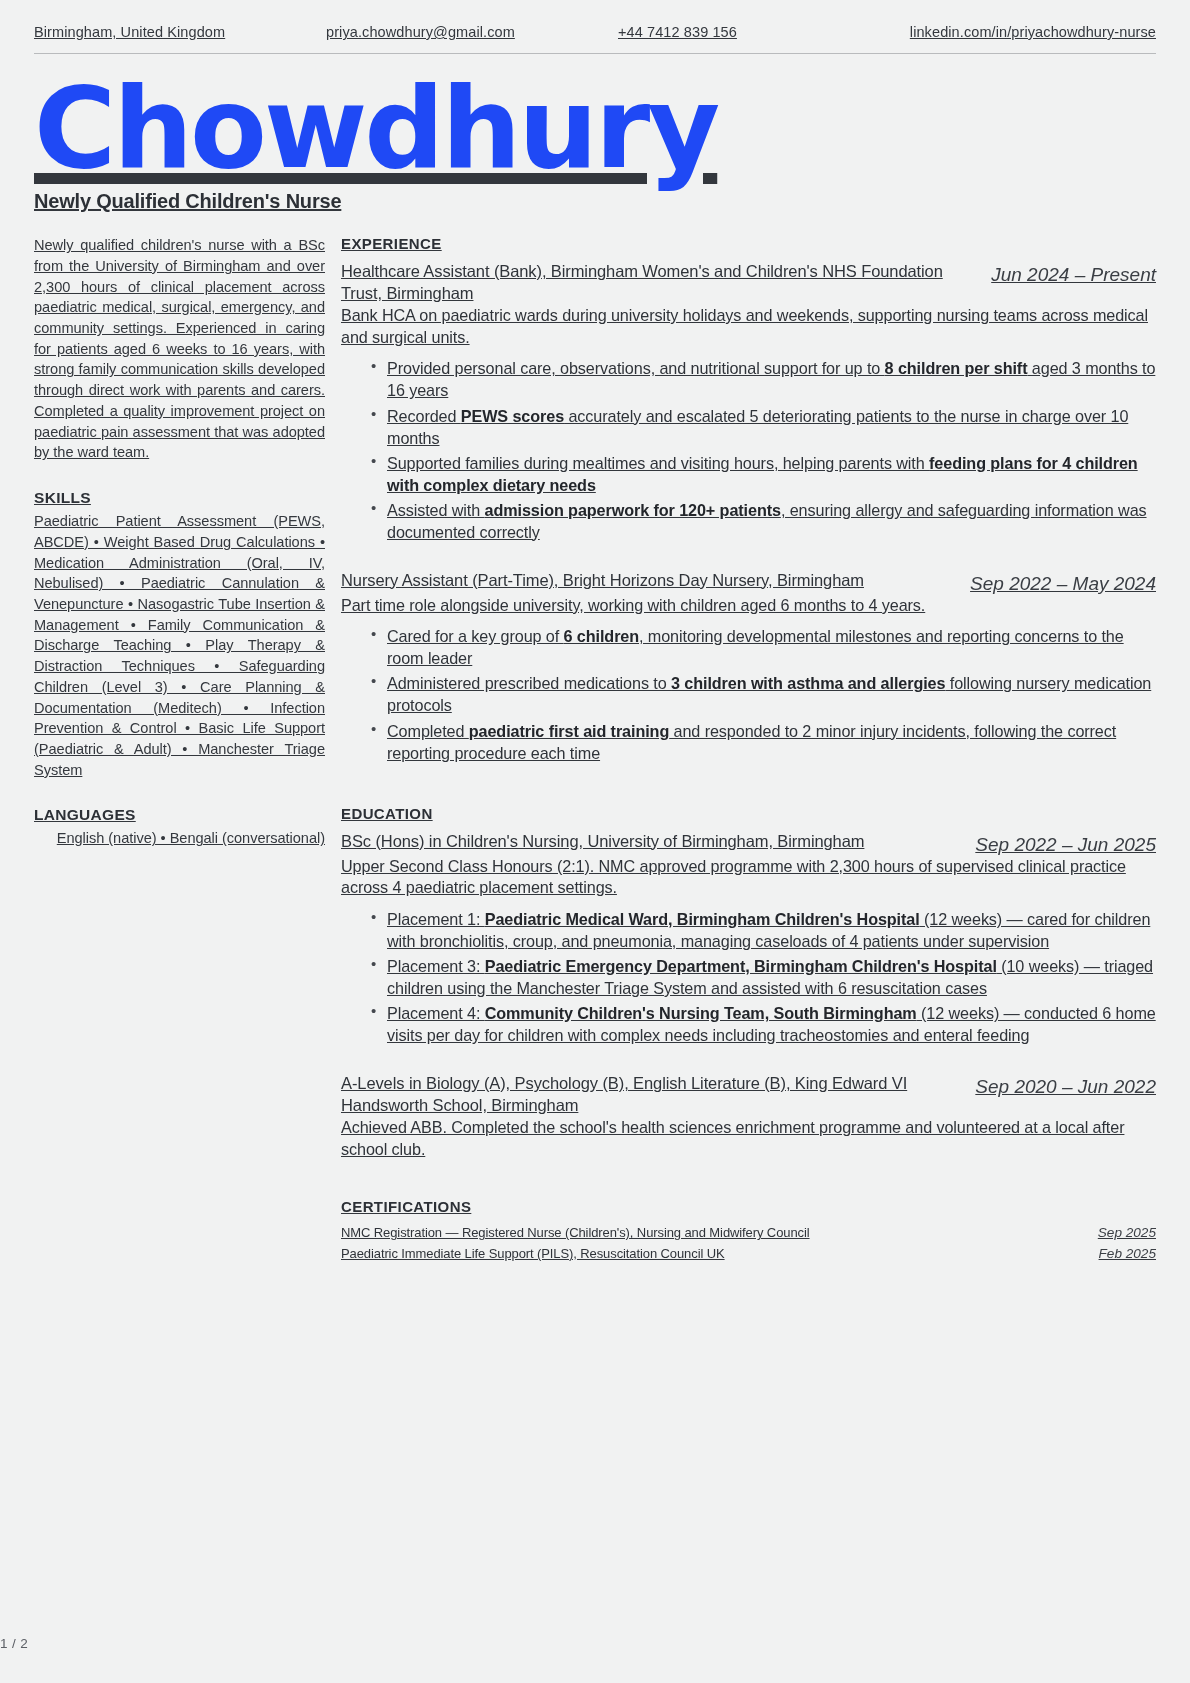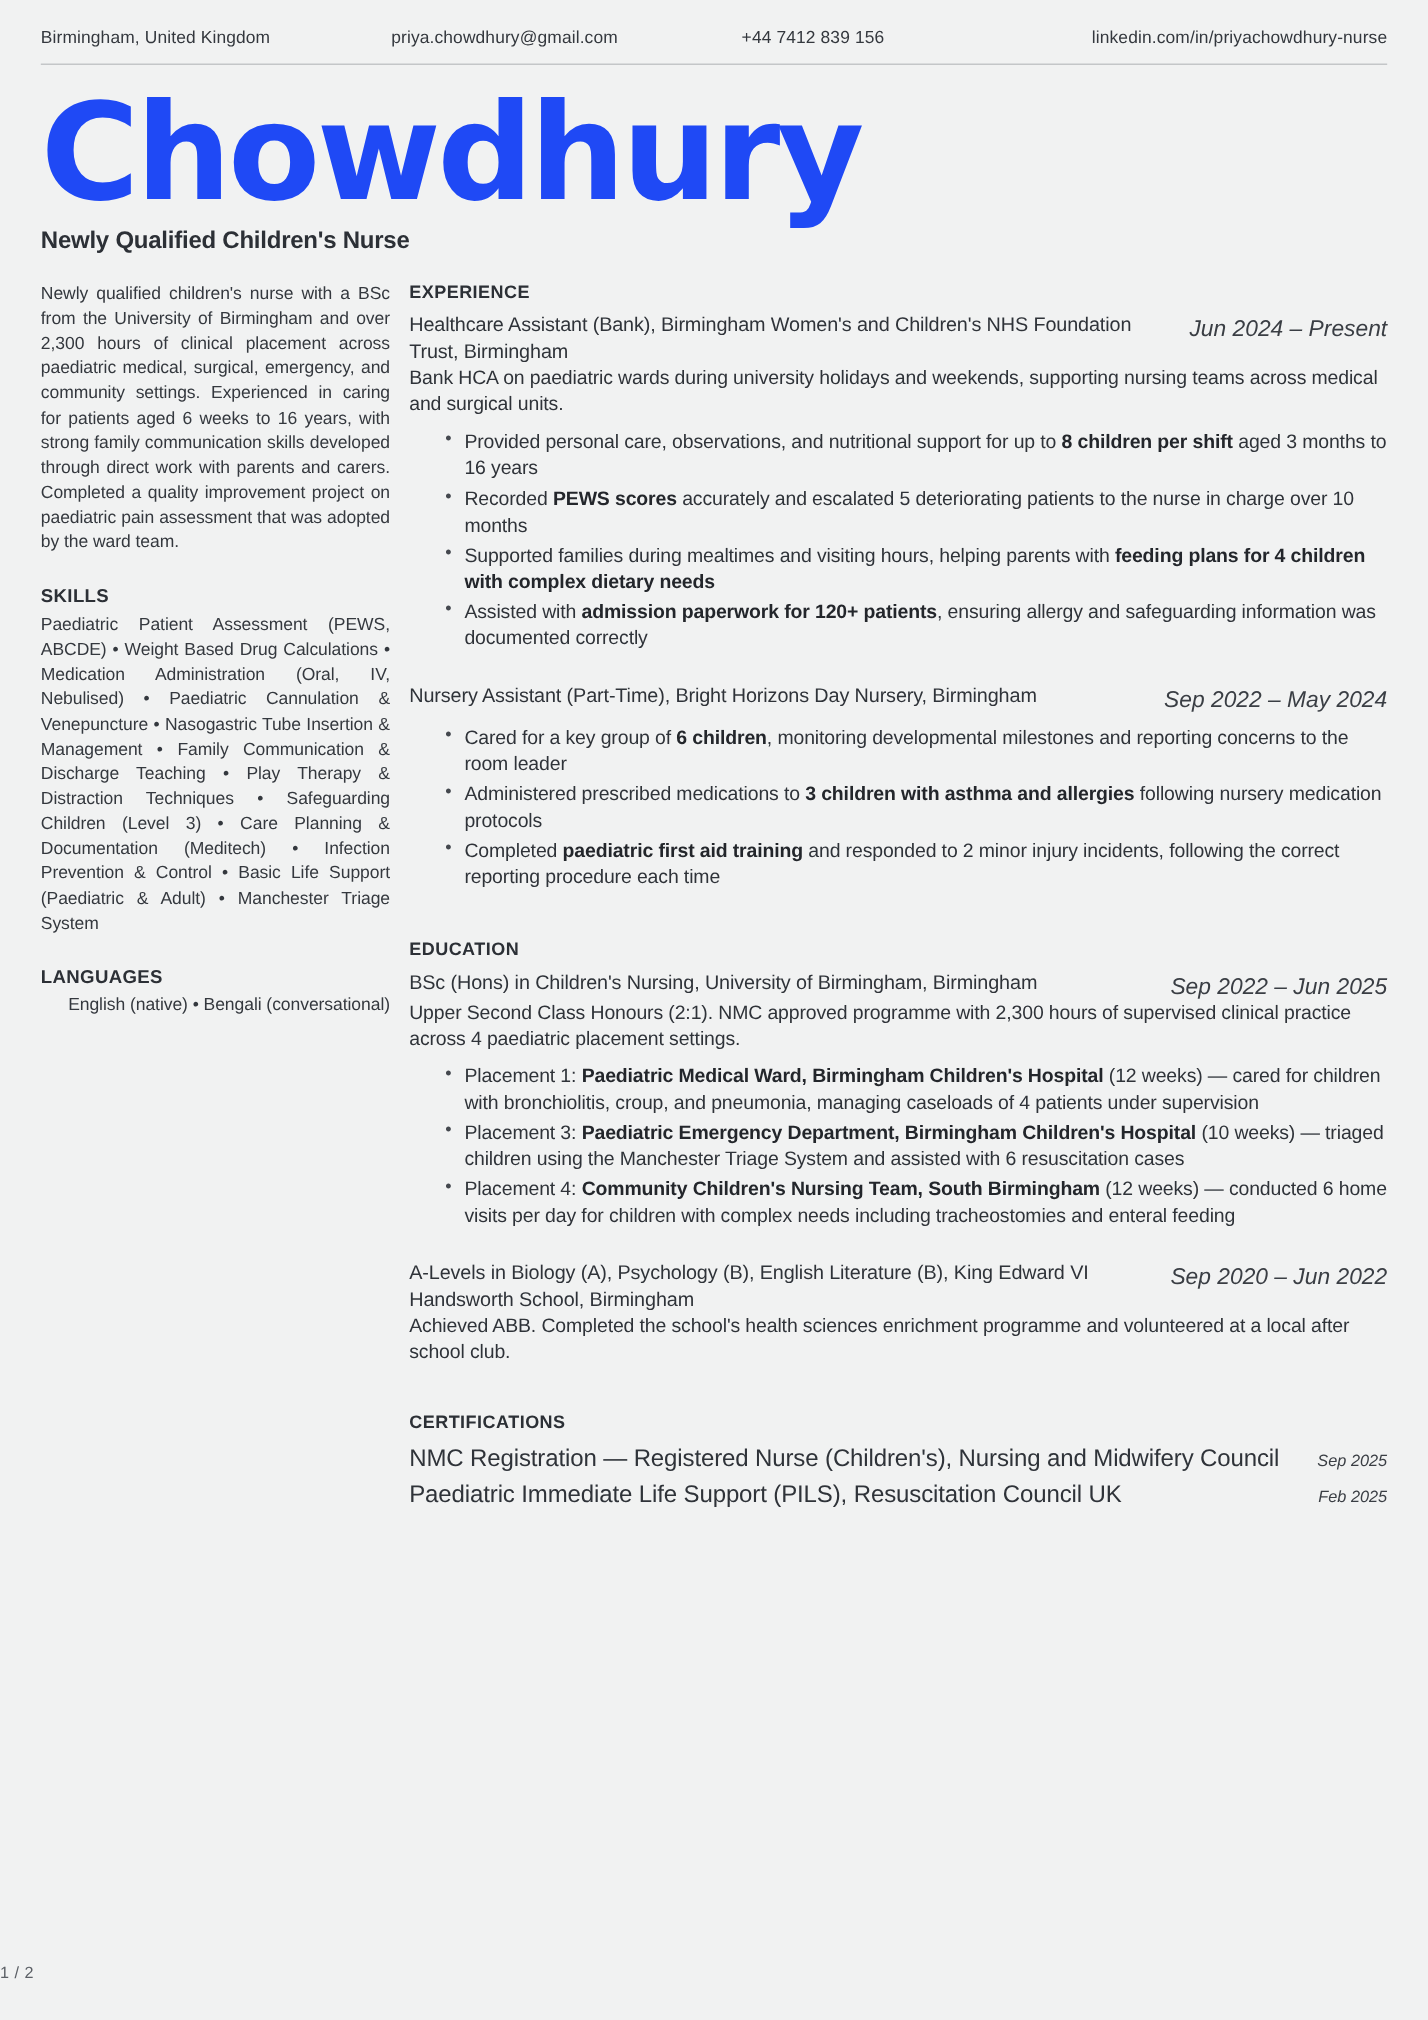--- a/index.html
+++ b/index.html
@@ -12,20 +12,21 @@
     font-family: "Liberation Sans", sans-serif;
     color: #33373d;
     position: relative;
     overflow: hidden;
   }
 
   .page {
     width: 1190px; height: 1683px;
     padding: 0 34px;
     position: relative;
+    text-decoration: underline;
   }
 
   
   .contact-bar {
     display: flex;
     align-items: baseline;
     padding: 24px 0 13px 0;
     border-bottom: 1.5px solid #b9bbbd;
     font-size: 14.5px;
     letter-spacing: 0.1px;
@@ -168,21 +169,21 @@
   .spacer-md { height: 20px; }
 
   .cert-row {
     display: flex;
     align-items: baseline;
     gap: 12px;
     margin-bottom: 3px;
   }
   .cert-name {
     flex: 1 1 auto;
-    font-size: 20px;
+    font-size: 13px;
     line-height: 1.35;
     color: #2f3339;
     letter-spacing: -0.1px;
   }
   .cert-date {
     flex: 0 0 auto;
     font-size: 13.6px;
     font-style: italic;
     color: #3a3e44;
     white-space: nowrap;
@@ -244,20 +245,21 @@
               <li>Supported families during mealtimes and visiting hours, helping parents with <b>feeding plans for 4 children with complex dietary needs</b></li>
               <li>Assisted with <b>admission paperwork for 120+ patients</b>, ensuring allergy and safeguarding information was documented correctly</li>
             </ul>
             <div class="spacer-md"></div>
           </div>
           <div class="entry">
             <div class="entry-head">
               <div class="entry-title">Nursery Assistant (Part-Time), Bright Horizons Day Nursery, Birmingham</div>
               <div class="entry-date">Sep 2022 – May 2024</div>
             </div>
+            <div class="entry-desc">Part time role alongside university, working with children aged 6 months to 4 years.</div>
             <ul class="bullets">
               <li>Cared for a key group of <b>6 children</b>, monitoring developmental milestones and reporting concerns to the room leader</li>
               <li>Administered prescribed medications to <b>3 children with asthma and allergies</b> following nursery medication protocols</li>
               <li>Completed <b>paediatric first aid training</b> and responded to 2 minor injury incidents, following the correct reporting procedure each time</li>
             </ul>
             <div class="spacer-sm"></div>
           </div>
         </div>
 
       <div class="sec-heading sub">EDUCATION</div>

